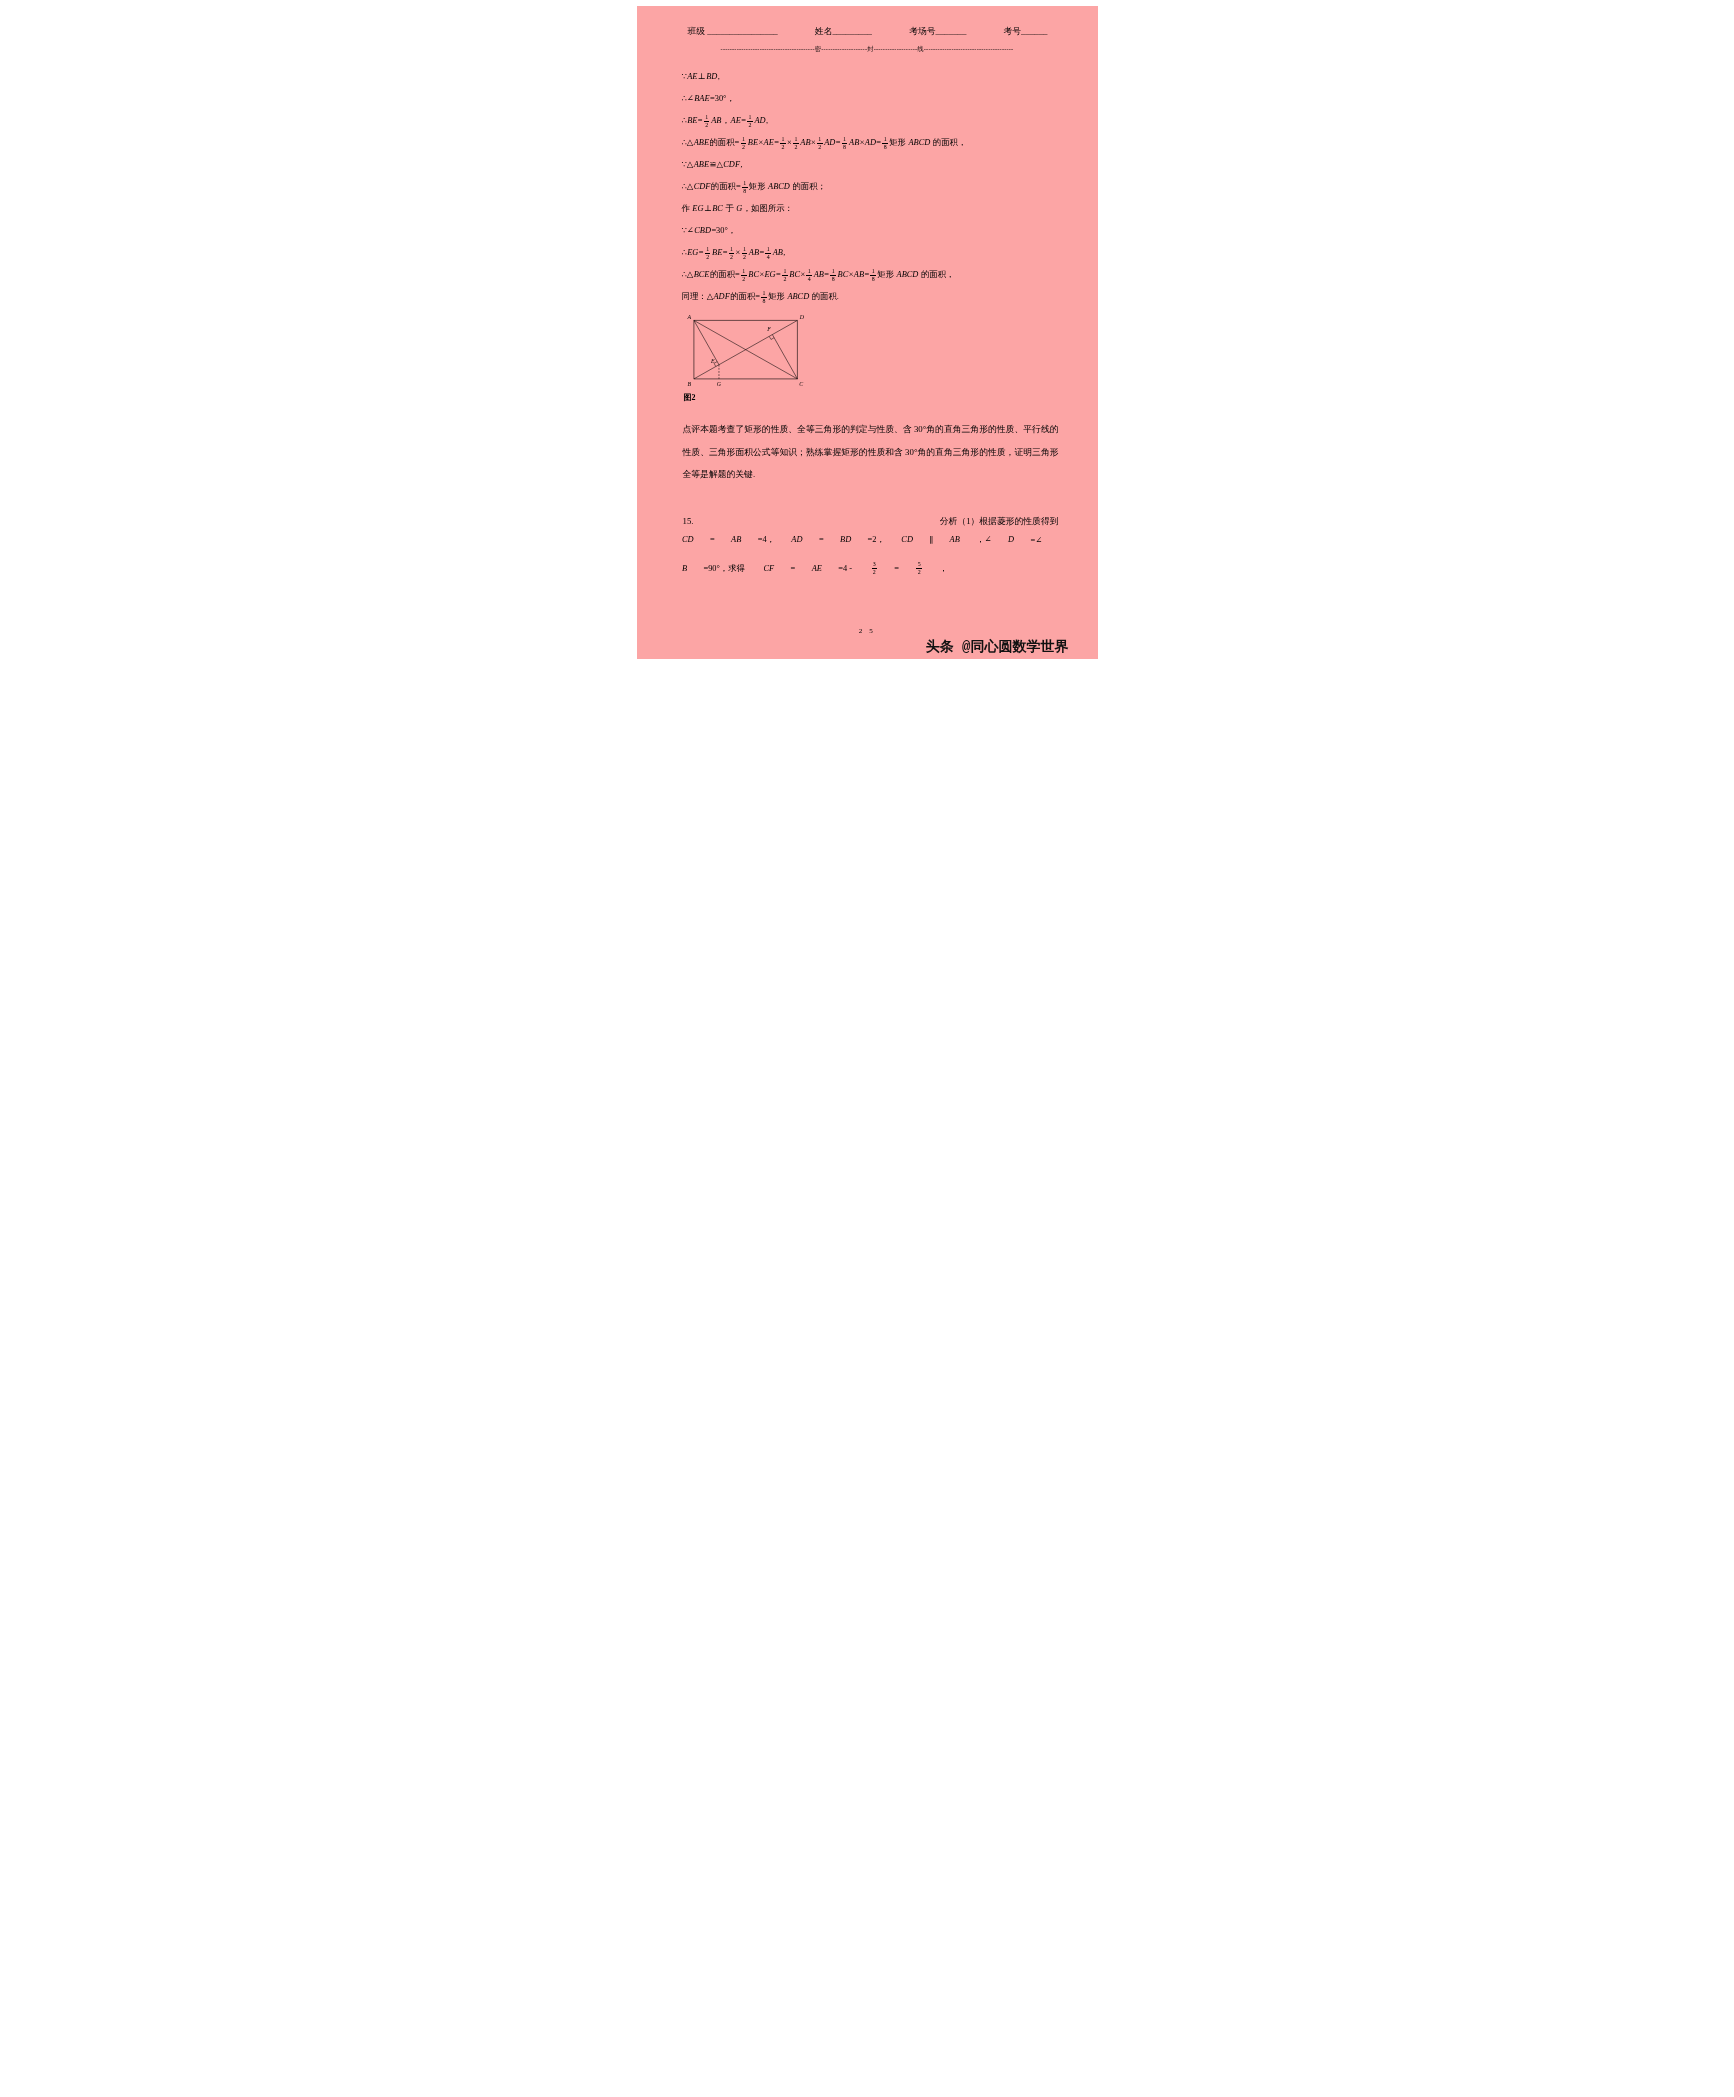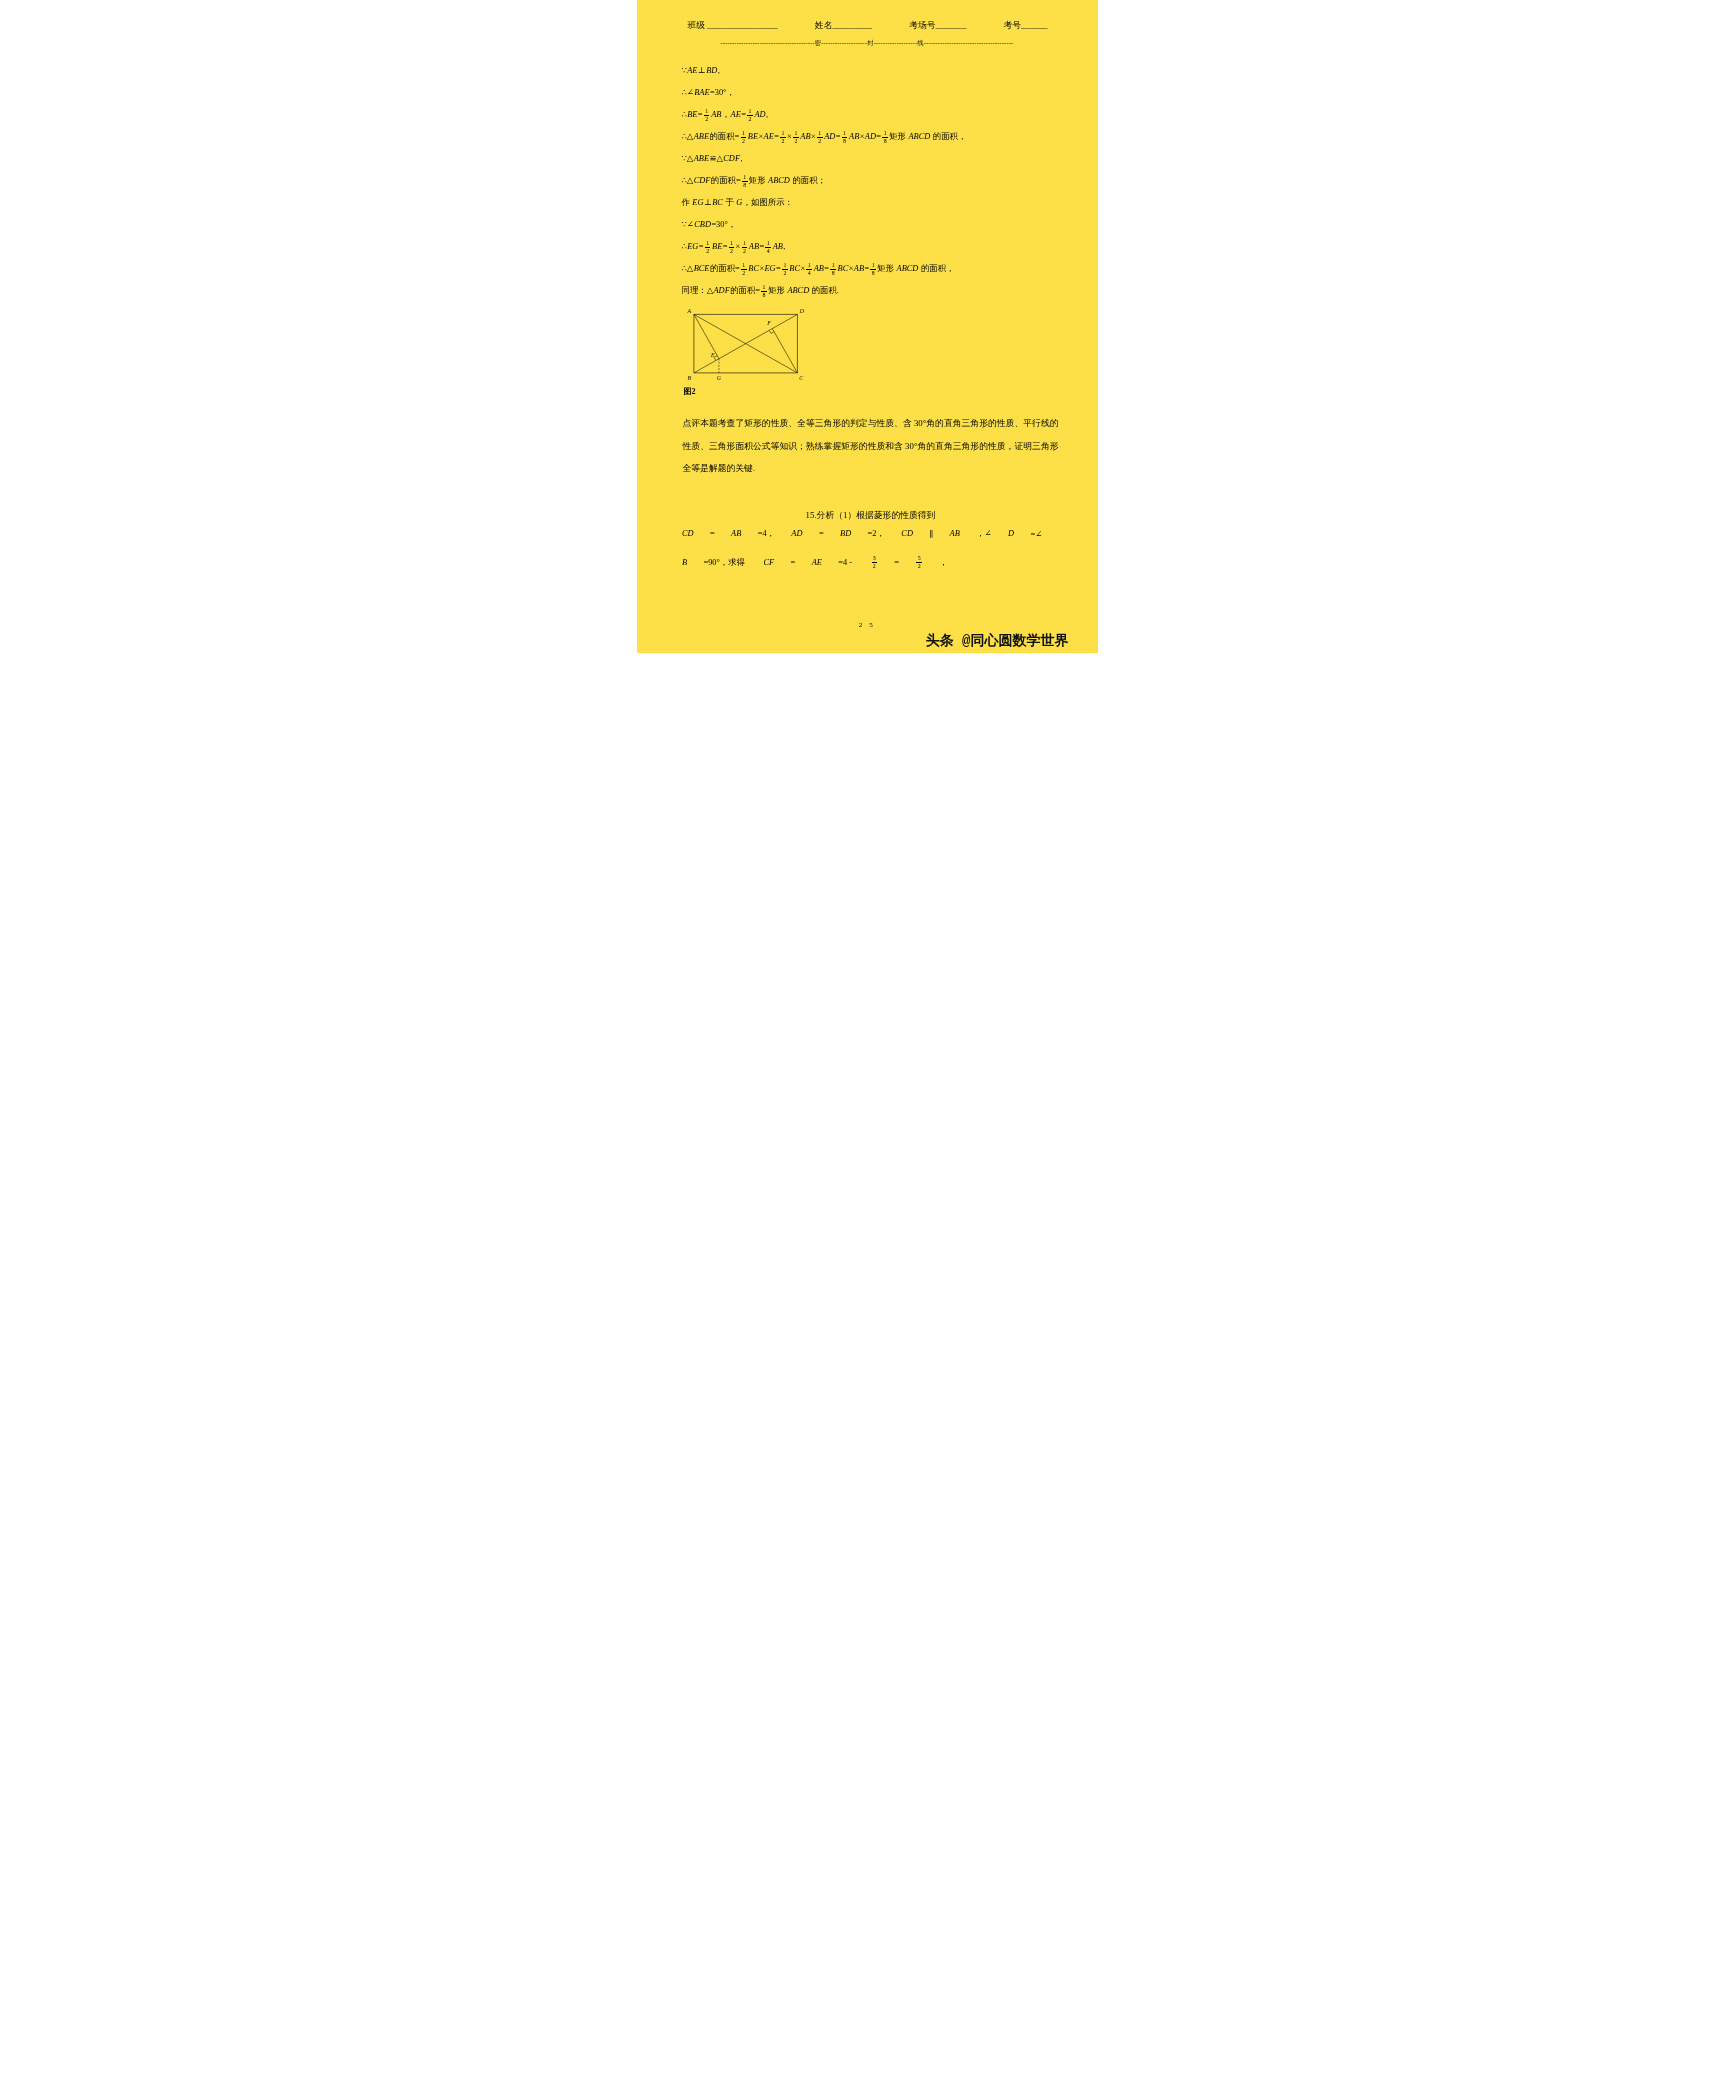--- a/index.html
+++ b/index.html
@@ -1,17 +1,17 @@
 <!DOCTYPE html>
 <html style="font-size:6.7px"><head>
 <meta charset="utf-8">
 <style>
   html,body{margin:0;padding:0;background:#ffffff;}
   .page{
-    width:461px;height:653px;margin:0 auto;background:#fde047;position:relative;
+    width:461px;height:653px;margin:6px auto;background:#fca5a5;position:relative;
     overflow:hidden;color:#000;
     font-family:"Liberation Serif","DejaVu Serif",serif;
   }
   
   .hdr{
     display:flex;justify-content:space-between;align-items:flex-end;
     padding:20px 50px 0 51px;font-size:8.8px;
   }
   .hdr .fld{white-space:nowrap;}
   .hdr .blank{letter-spacing:0;}
@@ -42,21 +42,21 @@
     margin-top:1.7px;
   }
   
   .comment{
     margin:15px 39px 0 46px;font-size:8.8px;line-height:2.55;
     text-align:justify;
     font-family:Liberation Serif, serif;
   }
   
   .p15row{
-    margin:31px 39px 0 46px;display:flex;justify-content:center;
+    margin:31px 39px 0 46px;display:flex;justify-content:space-between;
     font-size:8.8px;
   }
   .p15math{
     margin:5.9px 38px 0 45px;font-size:8.4px;
     display:flex;align-items:center;flex-wrap:wrap;min-height:23.5px;gap:16px;
   }
   
   .pagenum{
     position:absolute;bottom:24px;left:0;width:100%;text-align:center;
     font-size:7.1px;letter-spacing:2.5px;

